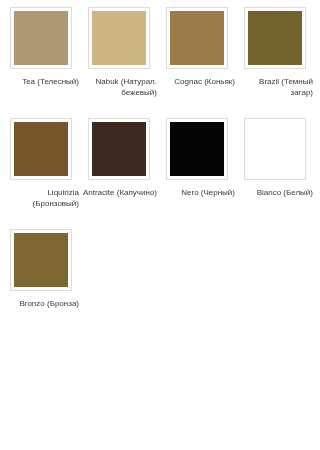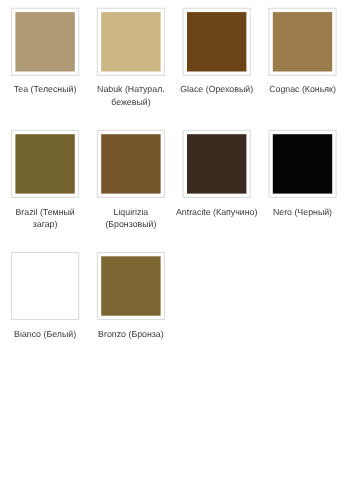--- a/index.html
+++ b/index.html
@@ -36,21 +36,21 @@
     display: block;
   }
   .swatch-color {
     width: 100%;
     height: 100%;
     display: block;
   }
   .swatch-label {
     margin-top: 7px;
     width: 76px;
-    text-align: center;
+    text-align: right;
     font-size: 8px;
     line-height: 11px;
     color: #3a3a3a;
     font-family: "Liberation Sans", sans-serif;
     word-wrap: break-word;
   }
 </style>
 </head>
 <body>
 
@@ -59,26 +59,20 @@
       <span class="swatch-frame">
         <span class="swatch-color" style="background: rgb(173, 154, 116);"></span>
       </span>
       <div class="swatch-label">Tea (Телесный)</div>
     </div>
     <div class="swatch-cell">
       <span class="swatch-frame">
         <span class="swatch-color" style="background: rgb(204, 182, 131);"></span>
       </span>
       <div class="swatch-label">Nabuk (Натурал. бежевый)</div>
-    </div>
-    <div class="swatch-cell">
-      <span class="swatch-frame">
-        <span class="swatch-color" style="background: rgb(107, 68, 22);"></span>
-      </span>
-      <div class="swatch-label">Glace (Ореховый)</div>
     </div>
     <div class="swatch-cell">
       <span class="swatch-frame">
         <span class="swatch-color" style="background: rgb(156, 123, 75);"></span>
       </span>
       <div class="swatch-label">Cognac (Коньяк)</div>
     </div>
     <div class="swatch-cell">
       <span class="swatch-frame">
         <span class="swatch-color" style="background: rgb(115, 100, 47);"></span>

